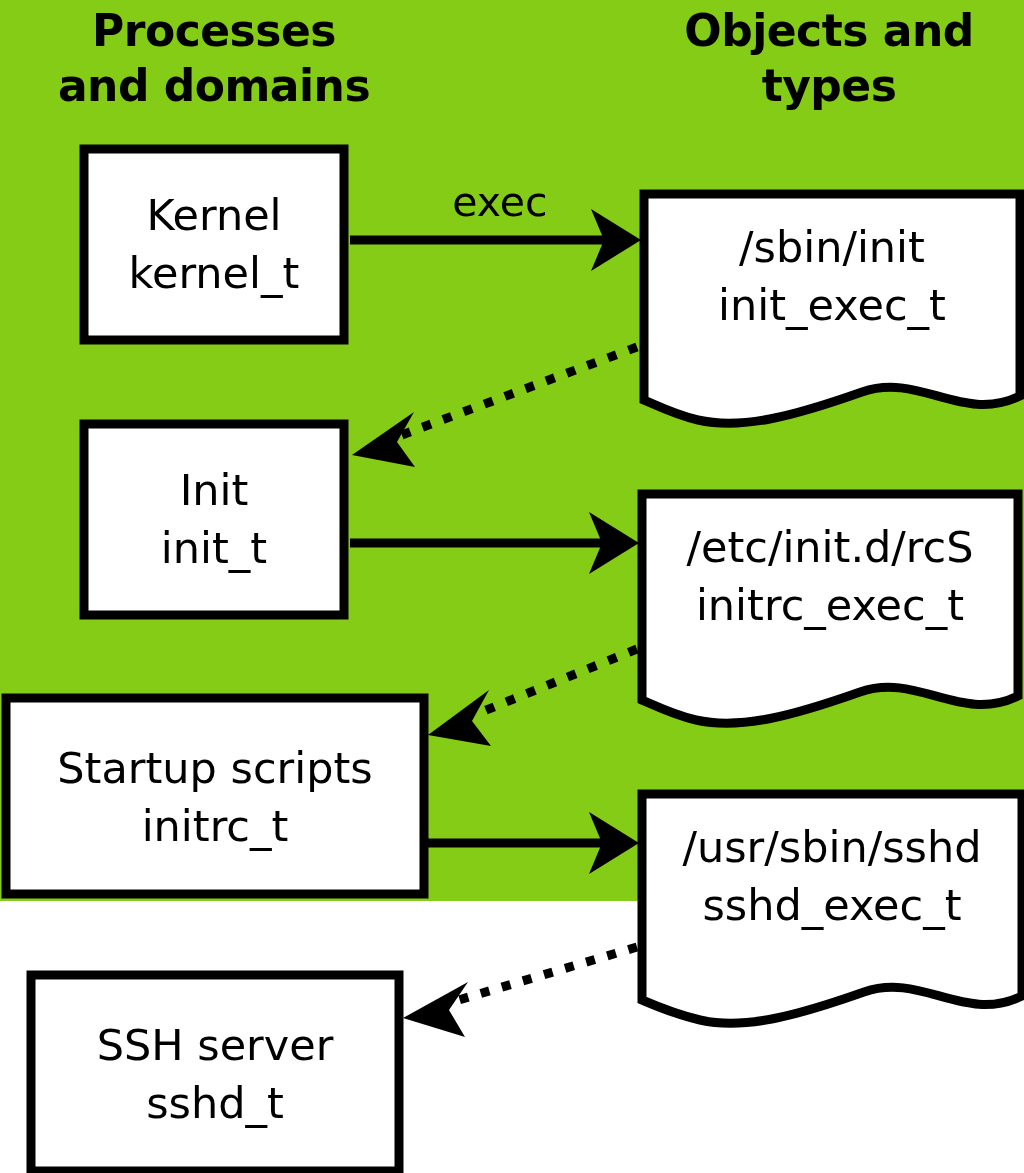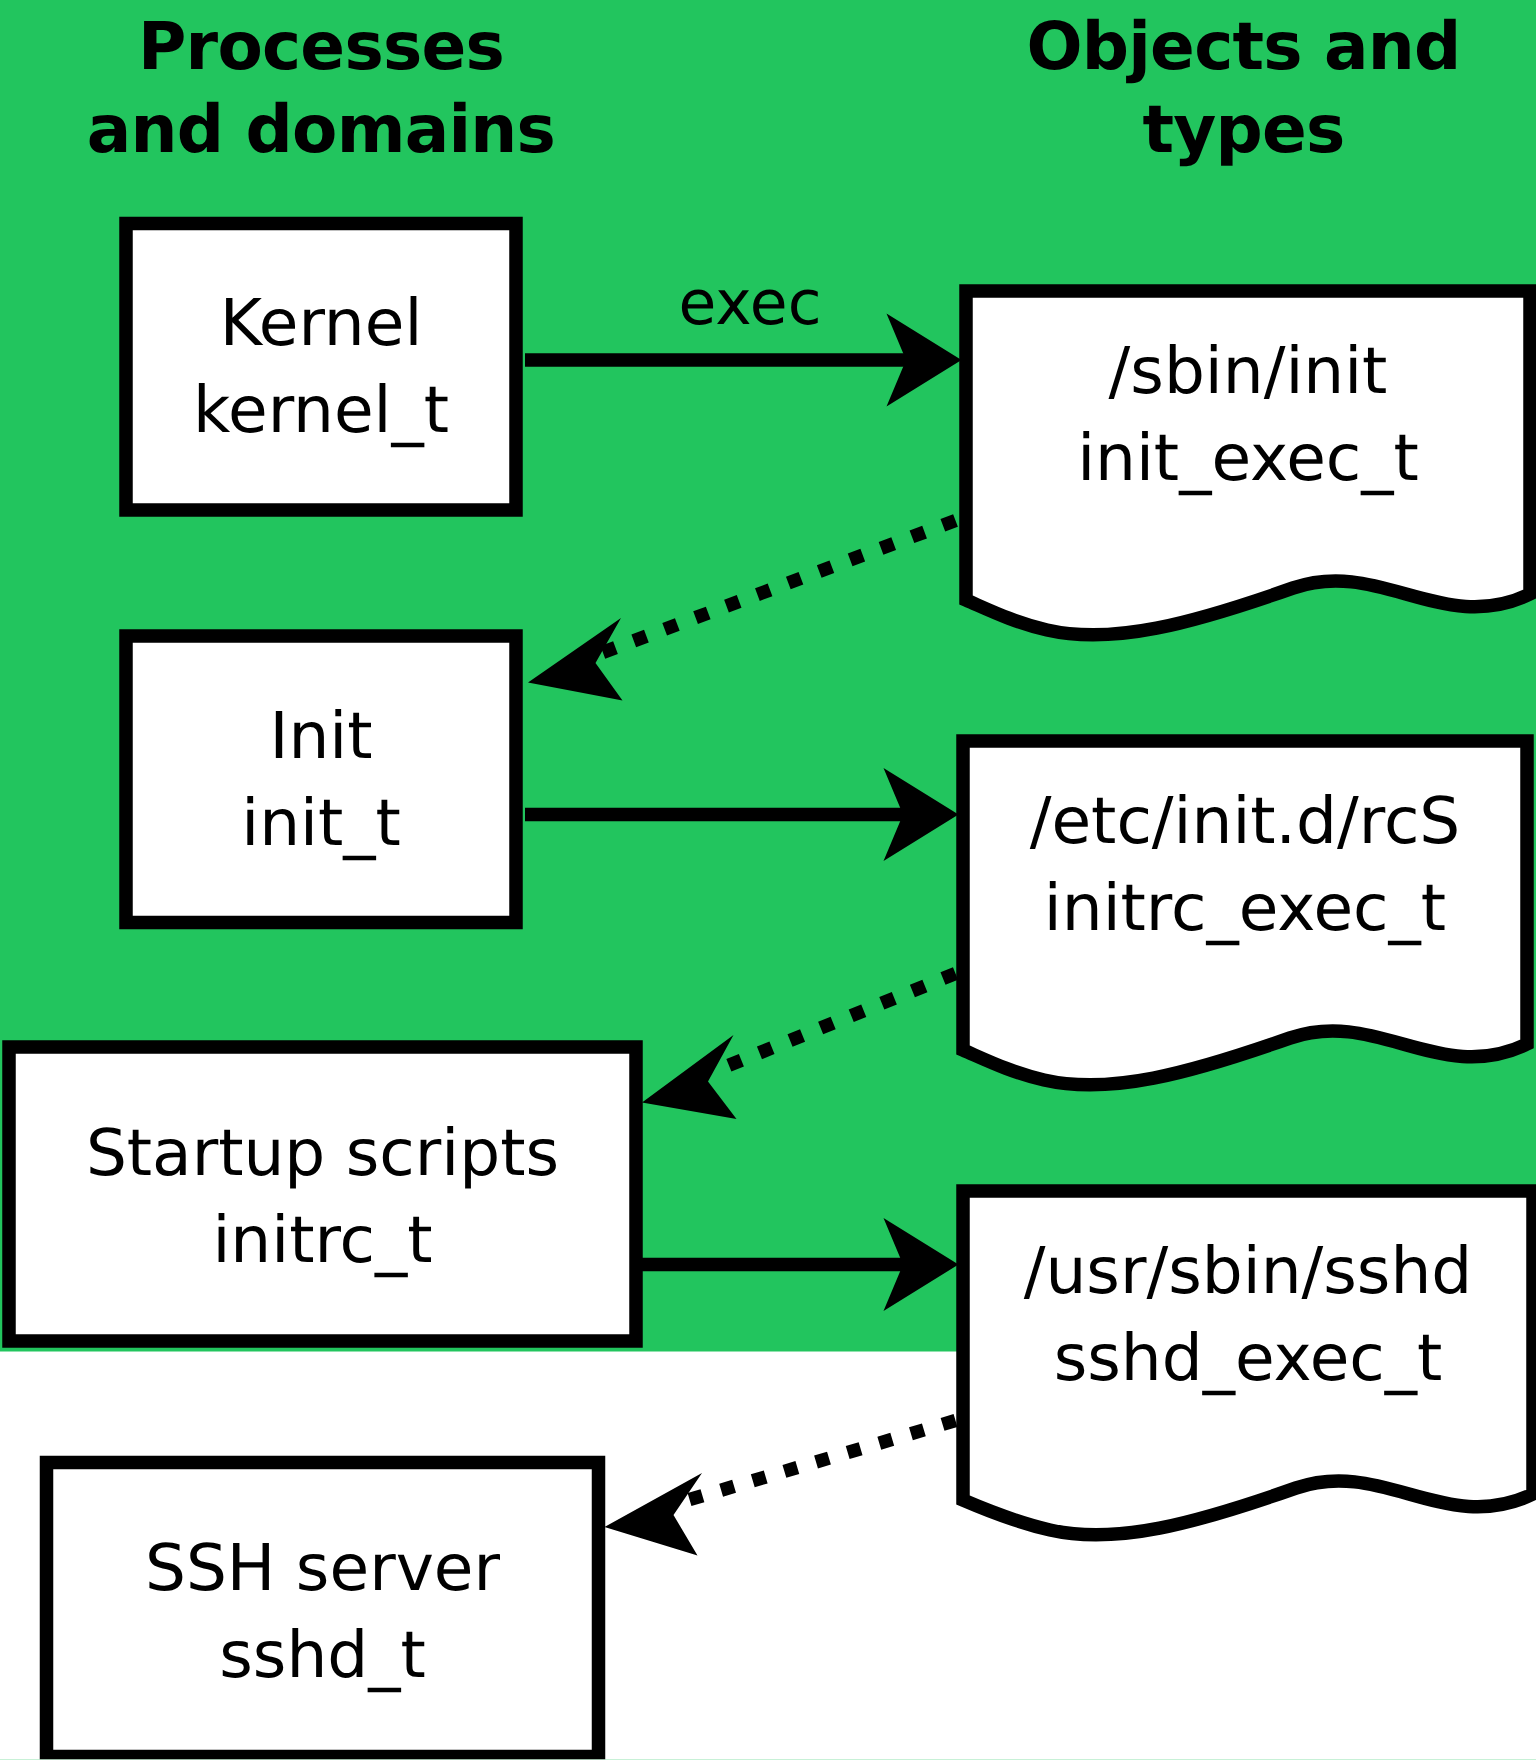--- a/index.html
+++ b/index.html
@@ -10,21 +10,21 @@
   body {
     width: 1024px;
     height: 1173px;
     font-family: "DejaVu Sans", sans-serif;
     overflow: hidden;
   }
   #diagram-root {
     position: relative;
     width: 1024px;
     height: 901px;
-    background: #22c55e;
+    background: #84cc16;
   }
   svg.canvas {
     position: absolute;
     top: 0;
     left: 0;
     width: 1024px;
     height: 1173px;
     display: block;
   }
   .col-header {

